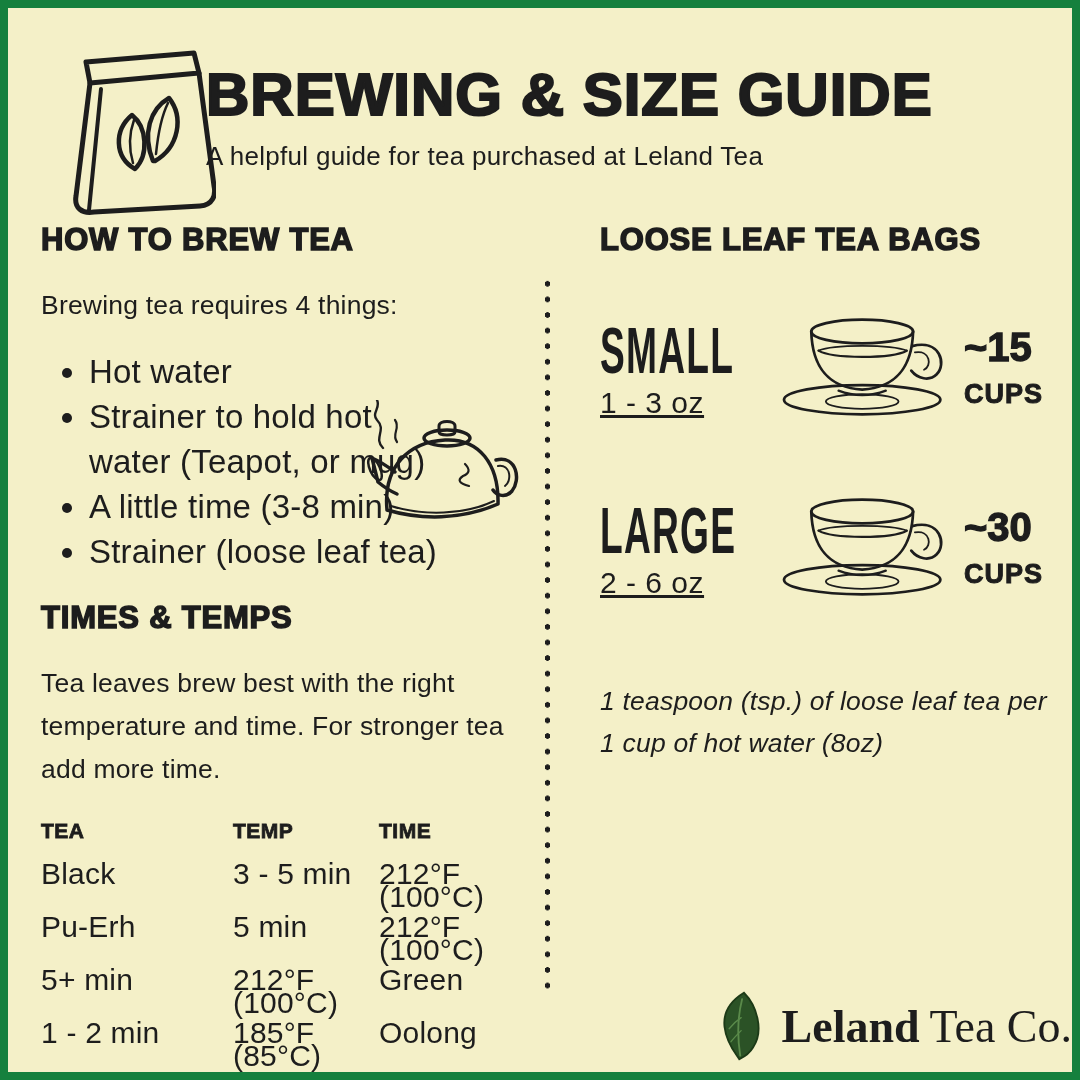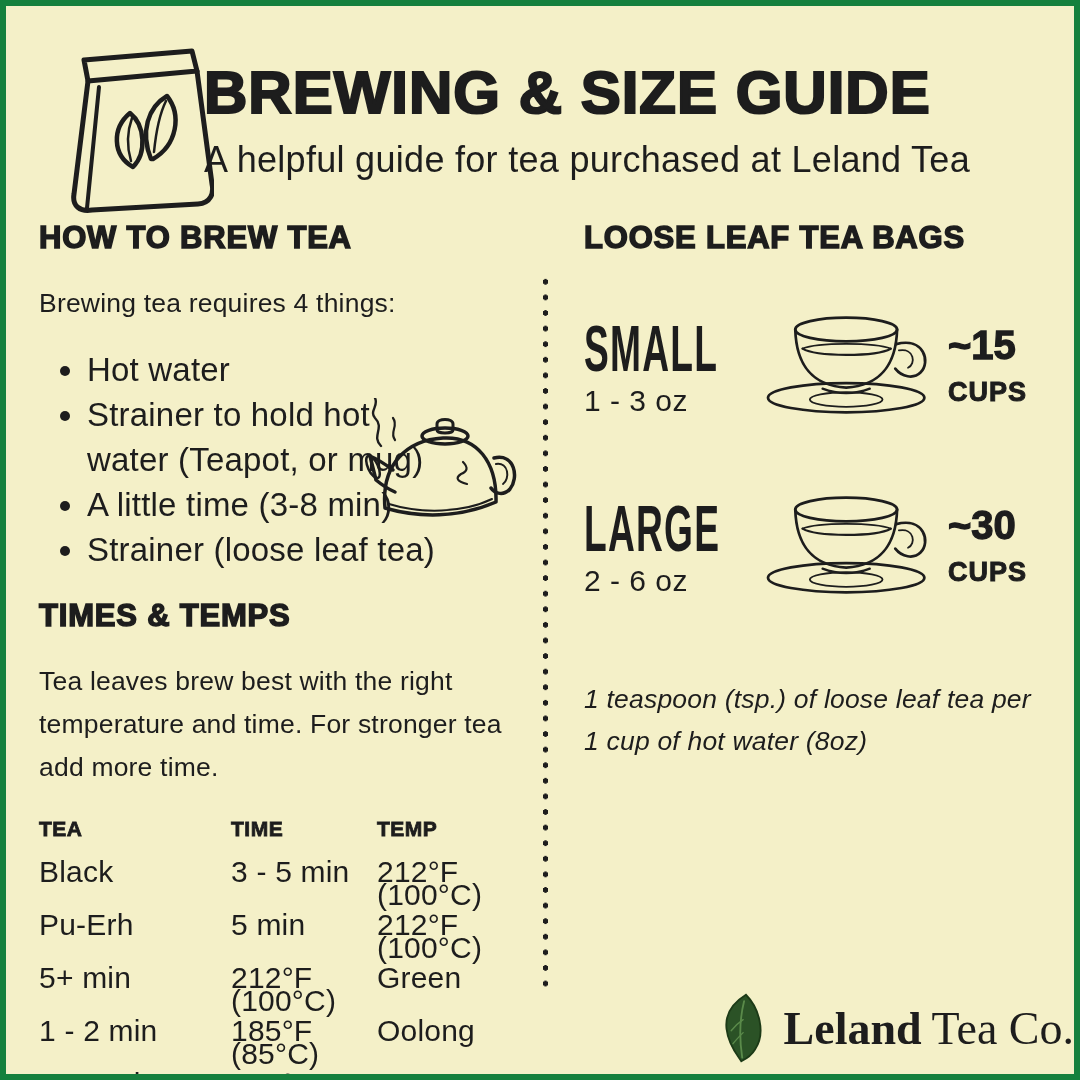--- a/index.html
+++ b/index.html
@@ -2,38 +2,38 @@
 <html><head>
 <meta charset="utf-8">
 <style>
   html,body { margin:0; padding:0; }
   body { font-family: "Liberation Sans", sans-serif; color:#1d1d1d; }
 
   .poster {
     position:relative;
     width:1080px; height:1080px;
     background:#f4f0c8;
-    border:6px solid #15803d;
+    border:8px solid #15803d;
     box-sizing:border-box;
     overflow:hidden;
   }
 
   
   .bag-icon { position:absolute; left:48px; top:30px; }
   .header-block { position:absolute; left:198px; top:52px; }
   .title {
     font-size:60px; font-weight:700; letter-spacing:1px;
     -webkit-text-stroke:2.2px #1d1d1d;
     white-space:nowrap;
   }
-  .subtitle { font-size:36px; margin-top:12px; letter-spacing:.3px; white-space:nowrap; }
+  .subtitle { font-size:26px; margin-top:12px; letter-spacing:.3px; white-space:nowrap; }
 
   
   .col-left  { position:absolute; left:33px;  top:214px; width:472px; }
-  .col-right { position:absolute; left:578px; top:214px; width:452px; }
+  .col-right { position:absolute; left:592px; top:214px; width:452px; }
 
   .section-heading {
     font-size:31px; font-weight:700; letter-spacing:.8px;
     -webkit-text-stroke:1.5px #1d1d1d;
     white-space:nowrap;
   }
 
   .body-text { font-size:26.5px; line-height:43px; letter-spacing:.2px; margin:0; }
   .intro { margin-top:26px; }
 
@@ -64,21 +64,21 @@
   }
 
   
   .size-row { display:flex; align-items:center; margin-top:44px; height:130px; }
   .size-row.large { margin-top:50px; }
   .size-left { width:172px; flex:none; }
   .size-name {
     display:inline-block; font-size:62px; font-weight:700; letter-spacing:2px;
     transform:scale(.6,1.05); transform-origin:left center; white-space:nowrap;
   }
-  .size-oz { font-size:30px; margin-top:0; letter-spacing:.5px; }
+  .size-oz { font-size:30px; margin-top:0; letter-spacing:.5px;text-decoration:underline; }
   .size-cup { flex:none; margin-left:-8px; }
   .size-cups { margin-left:auto; width:106px; flex:none; }
   .cups-num  { font-size:40px; font-weight:700; -webkit-text-stroke:1.3px #1d1d1d; white-space:nowrap; }
   .cups-label{ font-size:27px; font-weight:700; letter-spacing:1px; -webkit-text-stroke:1px #1d1d1d; margin-top:9px; }
 
   .note { font-style:italic; font-size:26.5px; line-height:42px; margin-top:68px; letter-spacing:.2px; }
 
   
   .footer {
     position:absolute; left:0; right:0; bottom:10px;
@@ -135,22 +135,22 @@
         <path d="M36,42 C30,34 40,28 34,20" stroke-width="2.2"></path>
         <path d="M104,64 q8,8 -2,12 q-9,6 6,10" stroke-width="2.2"></path>
       </svg>
     </div>
 
     <div class="section-heading tt-heading">TIMES &amp; TEMPS</div>
     <p class="body-text intro">Tea leaves brew best with the right temperature and time. For stronger tea add more time.</p>
 
     <div class="tt-table">
       <div class="tt-th">TEA</div>
+      <div class="tt-th">TEMP</div>
       <div class="tt-th">TIME</div>
-      <div class="tt-th">TEMP</div>
 
       <div class="tt-td">Black</div>
       <div class="tt-td">3 - 5 min</div>
       <div class="tt-td">212°F (100°C)</div>
 
       <div class="tt-td">Pu-Erh</div>
       <div class="tt-td">5 min</div>
       <div class="tt-td">212°F (100°C)</div>
 
       <div class="tt-td">5+ min</div>

